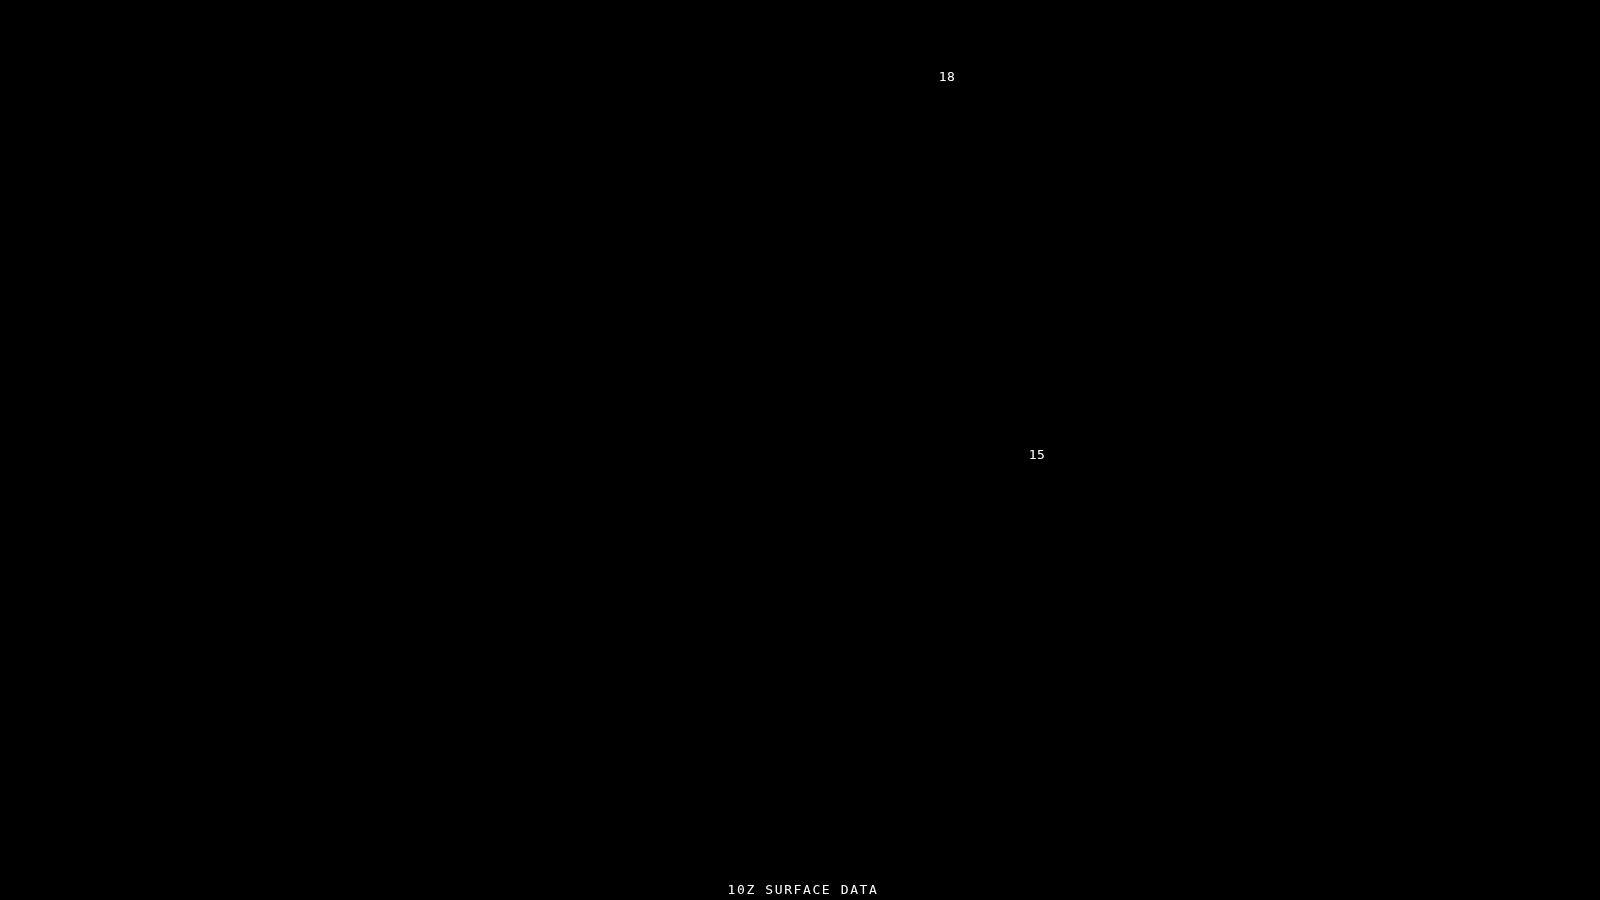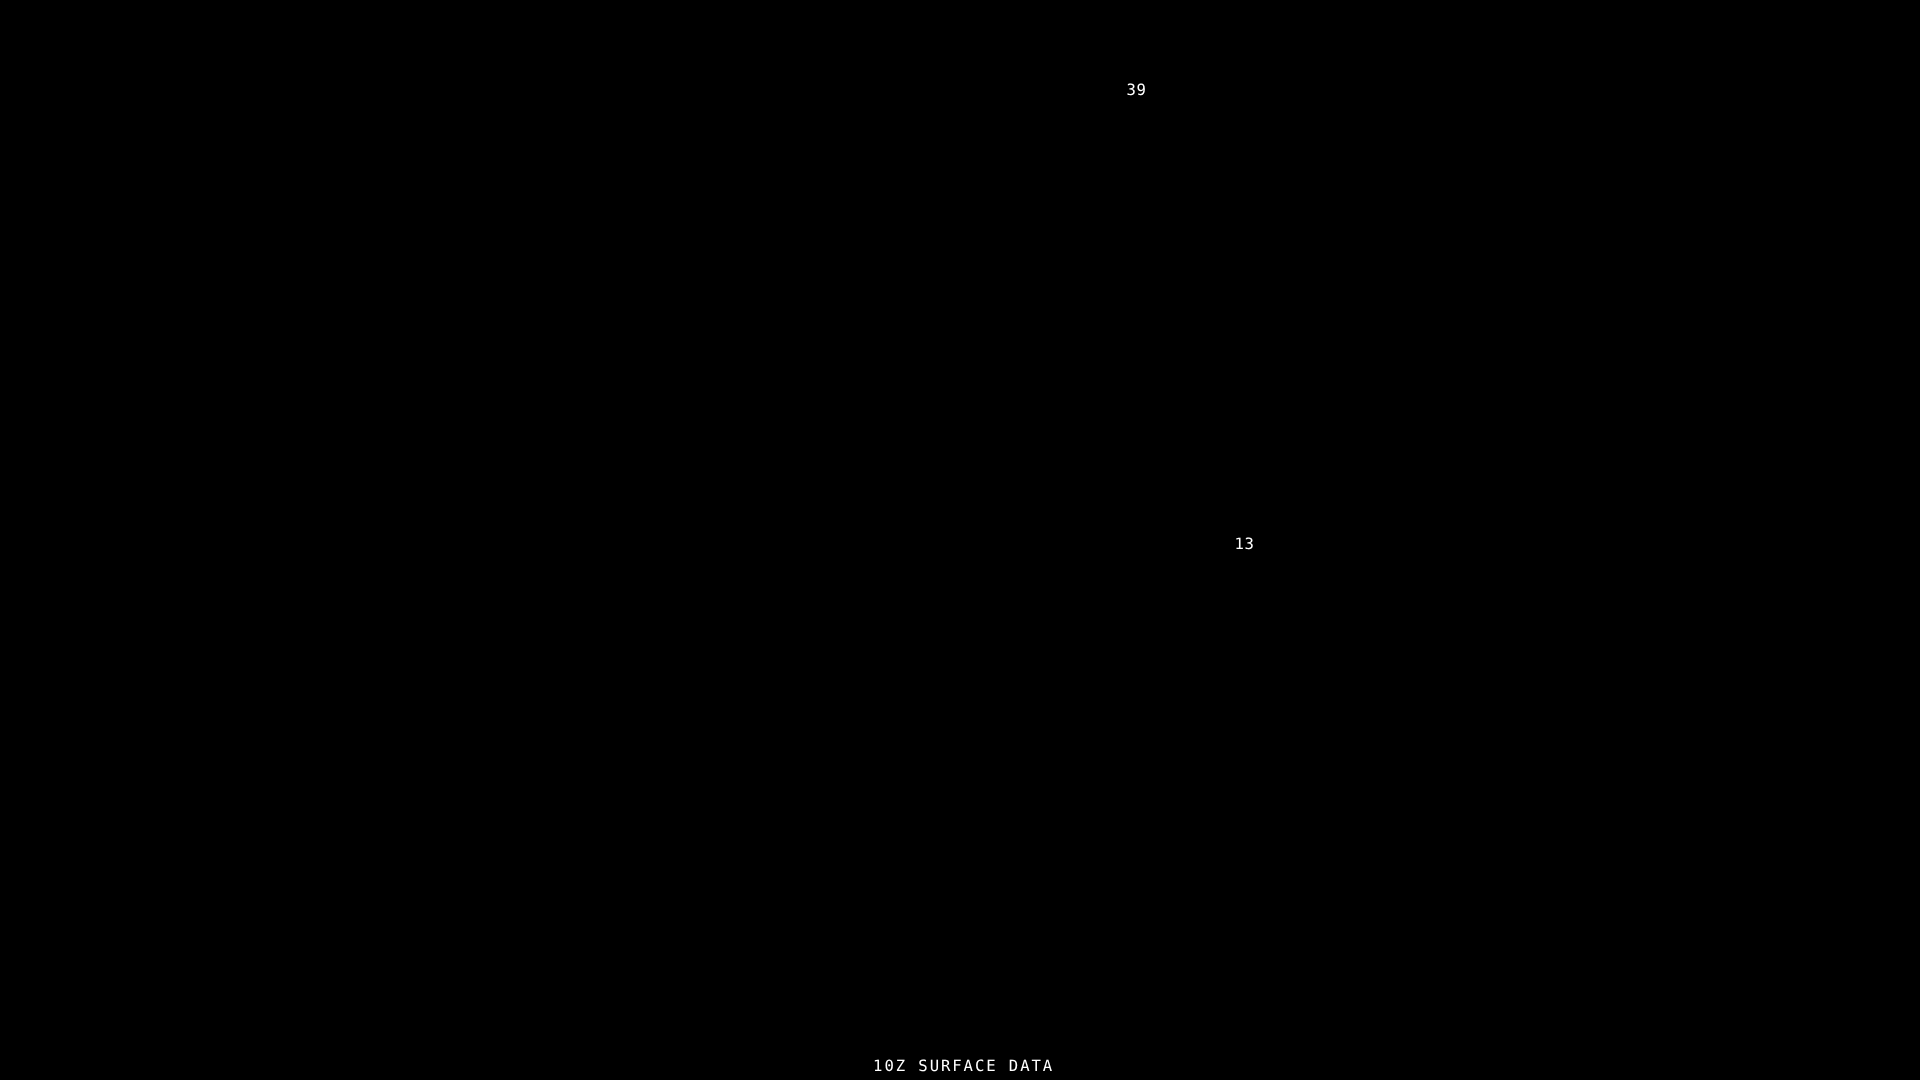--- a/index.html
+++ b/index.html
@@ -38,19 +38,19 @@
     letter-spacing: 1.6px;
     white-space: nowrap;
     transform: translate(-50%, -50%);
   }
 </style>
 </head>
 <body>
 
 <div id="map-canvas">
 
-  <div class="station-label" style="left:947px; top:76px;">39</div>
+  <div class="station-label" style="left:947px; top:76px;">18</div>
 
-  <div class="station-label" style="left:1037px; top:454px;">13</div>
+  <div class="station-label" style="left:1037px; top:454px;">15</div>
 
   <div class="footer-label" style="left:803px; top:889px;">10Z SURFACE DATA</div>
 
 </div>
 
 </body></html>

